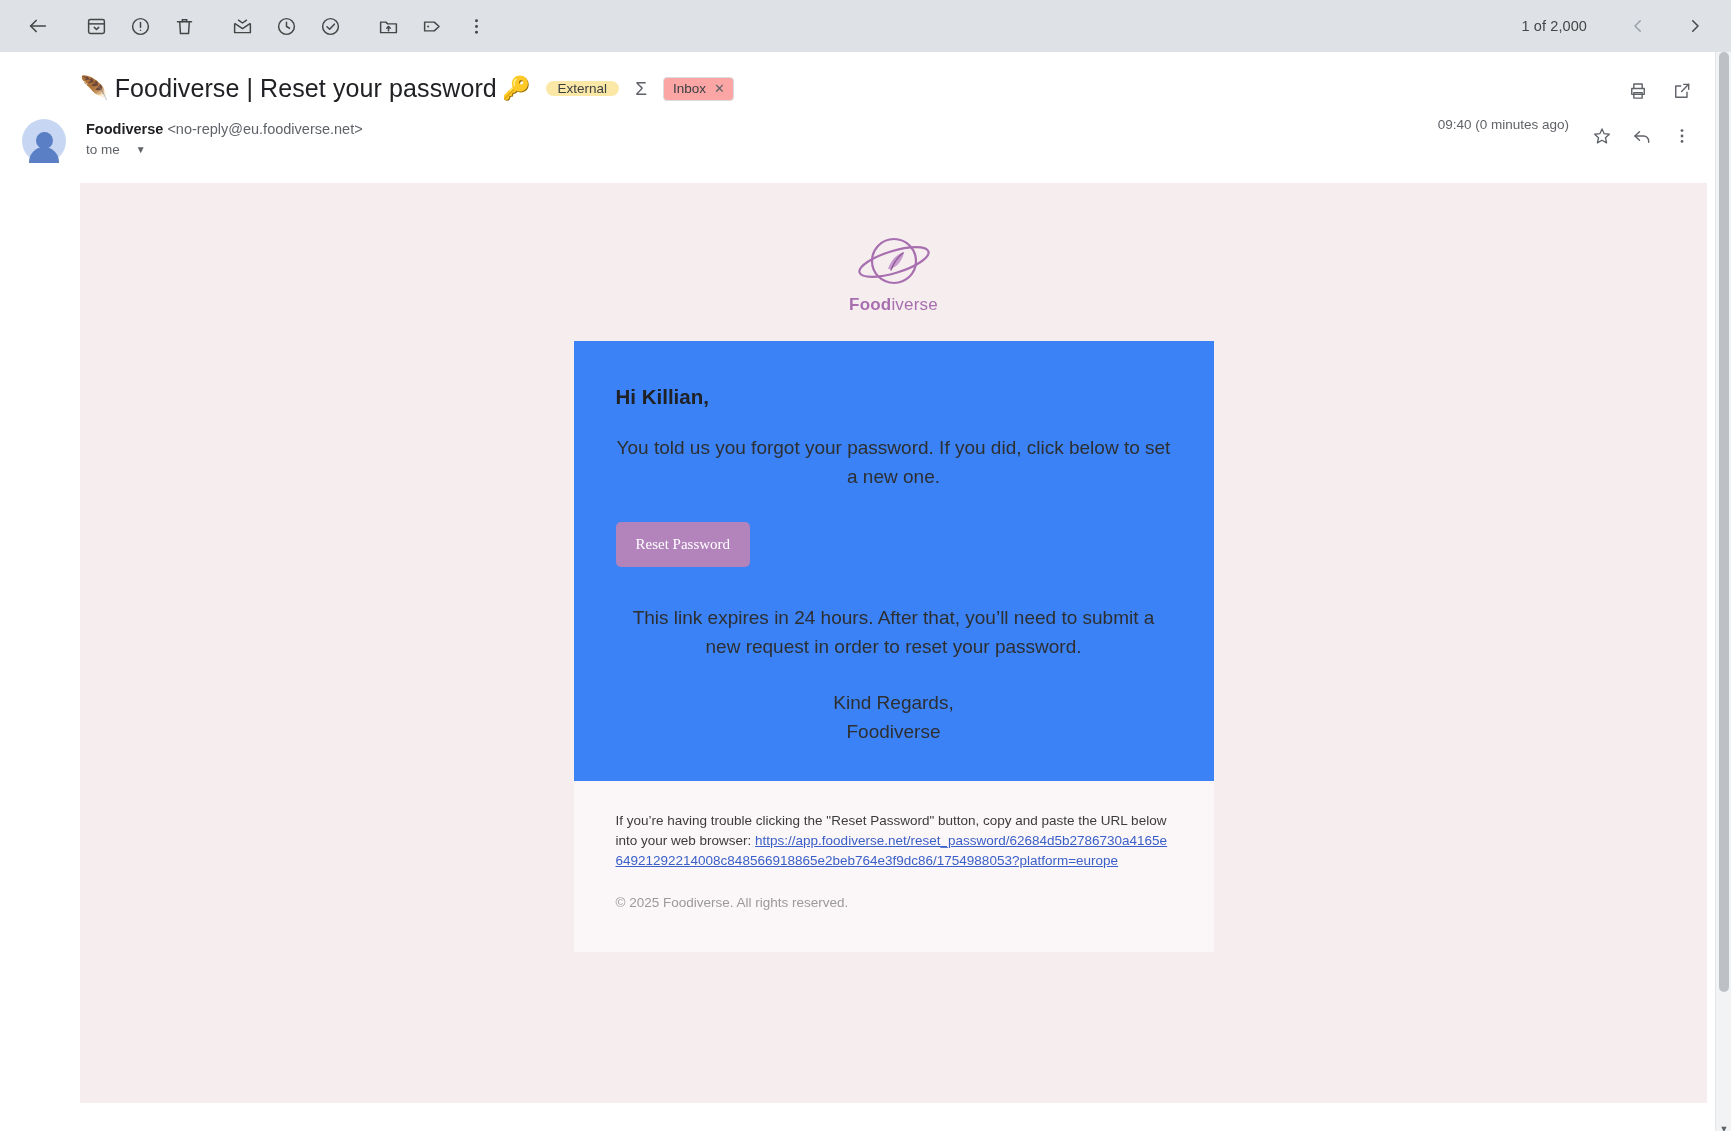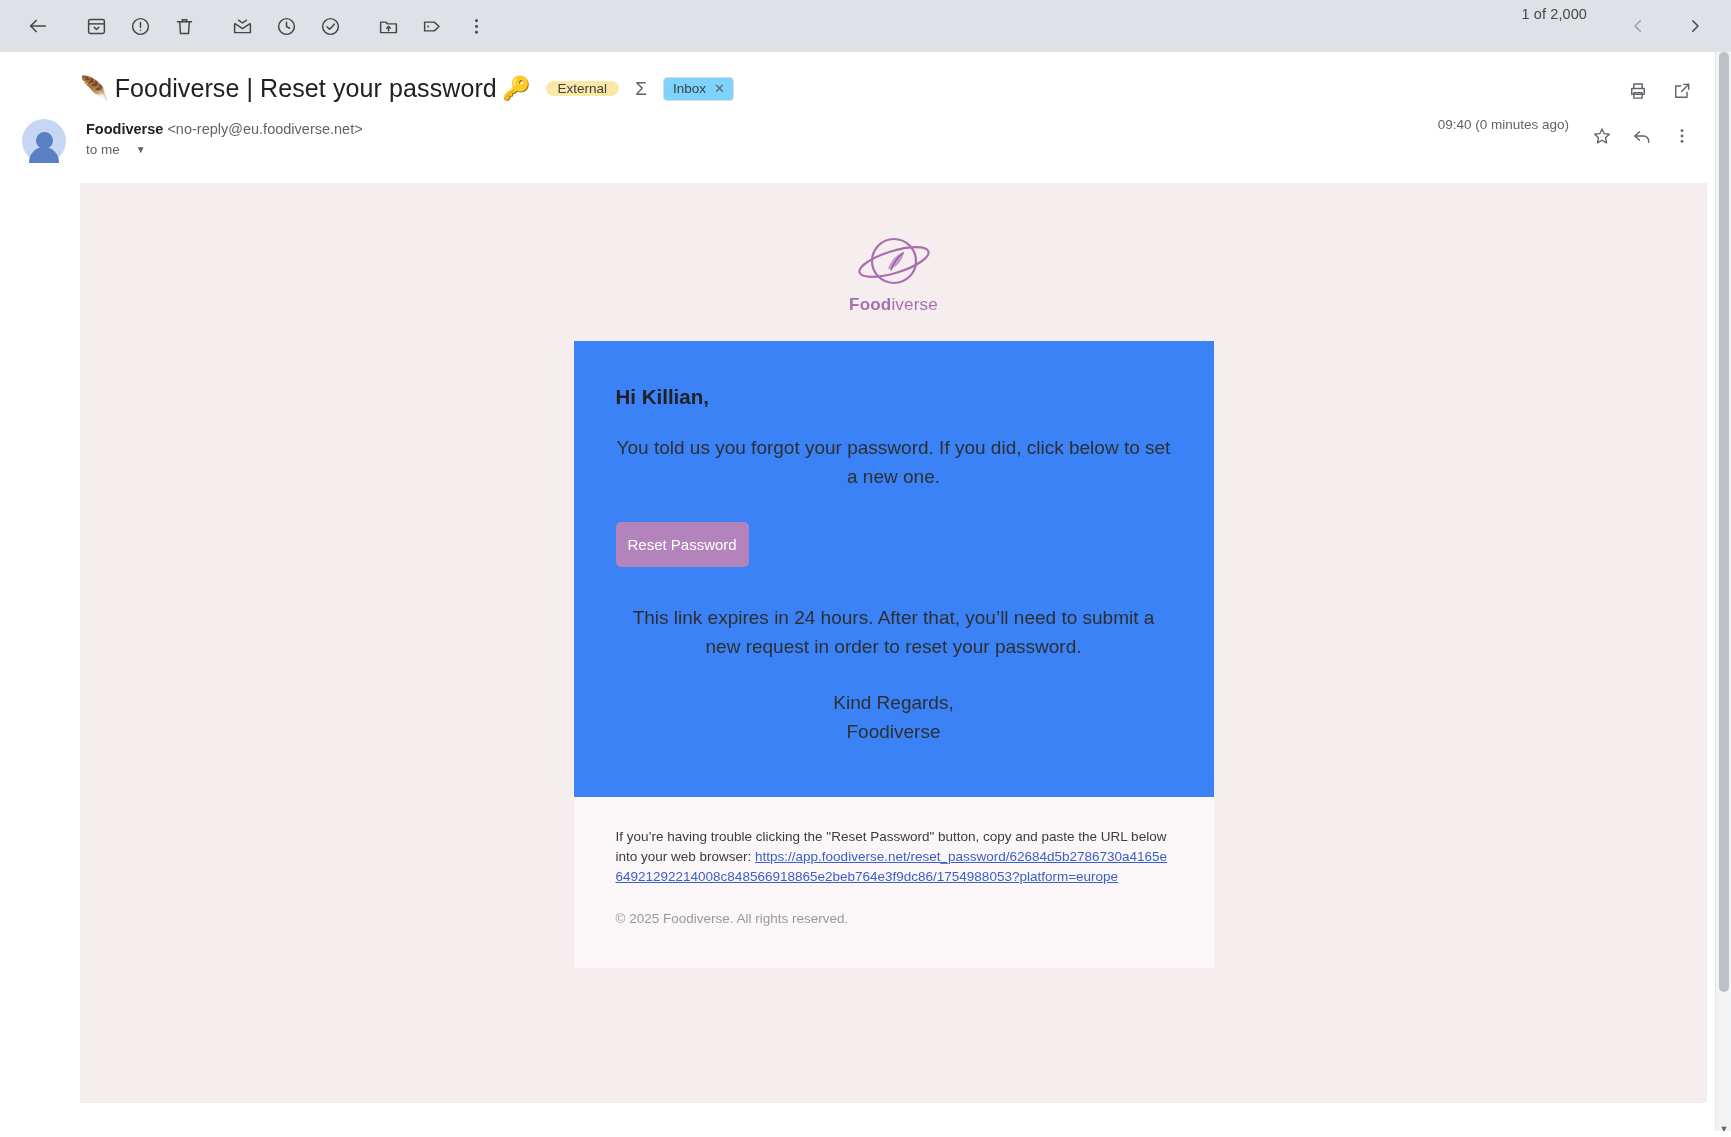--- a/index.html
+++ b/index.html
@@ -30,20 +30,21 @@
     width: 44px; height: 44px;
     display: flex; align-items: center; justify-content: center;
     border-radius: 50%;
     cursor: pointer;
     color: #444746;
   }
   .tb-sep { width: 14px; }
   .tb-right {
     margin-left: auto;
     display: flex;
+    align-items: center;
     gap: 17px;
     color: #444746;
   }
   .tb-count {
     font-size: 14.5px;
     color: #444746;
     margin-right: 14px;
     letter-spacing: .1px;
   }
   .nav-btn {
@@ -114,21 +115,21 @@
     color: #5f6368;
     font-size: 19px;
     margin-left: 6px;
   }
   .chip-inbox {
     display: inline-flex;
     align-items: center;
     gap: 8px;
     border: 1px solid #dadce0;
     border-radius: 4px;
-    background: #7dd3fc;
+    background: #fca5a5;
     color: #3c4043;
     font-size: 13.5px;
     padding: 3px 8px 4px 9px;
     margin-left: 6px;
   }
   .chip-x { color: #5f6368; font-size: 13px; cursor: pointer; }
   .subject-actions {
     position: absolute;
     right: 30px; top: 20px;
     display: flex; gap: 6px;
@@ -229,26 +230,26 @@
     line-height: 1.55;
     color: #2d2f31;
     margin: 0 0 26px 0;
     text-align: center;
   }
   .cta {
     display: inline-block;
     background: #b383bc;
     color: #ffffff;
     font-size: 15px;
-    padding: 14px 12px;
+    padding: 14px 20px;
     border-radius: 5px;
     border: none;
     cursor: pointer;
     margin: 4px 0 36px 0;
-    font-family: Liberation Sans, sans-serif;
+    font-family: Liberation Serif, serif;
   }
   .footer-card {
     width: 640px;
     margin: 0 auto;
     background: #fbf6f8;
     padding: 30px 42px 42px 42px;
   }
   .footer-text {
     font-size: 13.5px;
     line-height: 1.5;
@@ -453,21 +454,21 @@
         <div class="brand-name">
           <b>Food</b><span>iverse</span>
         </div>
       </div>
 
       <div class="card">
         <h1 class="greeting">Hi Killian,</h1>
         <p class="para">You told us you forgot your password. If you did, click below to set a new one.</p>
         <button class="cta">Reset Password</button>
         <p class="para">This link expires in 24 hours. After that, you’ll need to submit a new request in order to reset your password.</p>
-        <p class="para" style="margin-bottom:16px;">
+        <p class="para" style="margin-bottom:0;">
           <span>Kind Regards,</span><br>
           <span>Foodiverse</span>
         </p>
       </div>
 
       <div class="footer-card">
         <div class="footer-text">
           <span>If you’re having trouble clicking the "Reset Password" button, copy and paste the URL below into your web browser: </span><a class="footer-link" href="#">https://app.foodiverse.net/reset_password/62684d5b2786730a4165e64921292214008c848566918865e2beb764e3f9dc86/1754988053?platform=europe</a>
         </div>
         <div class="copyright">© 2025 Foodiverse. All rights reserved.</div>

